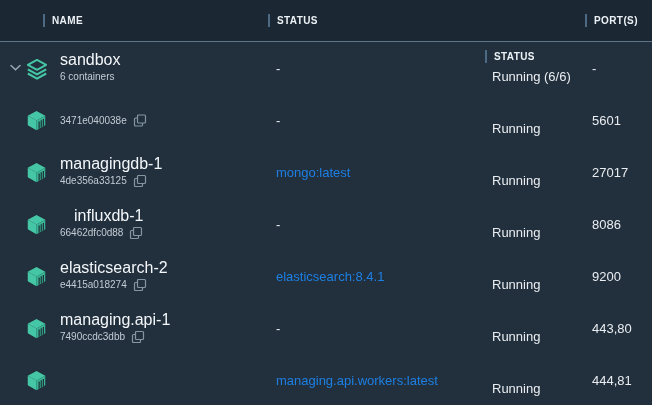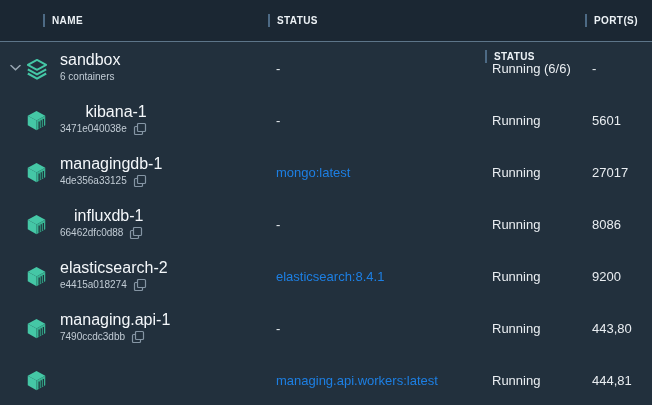--- a/index.html
+++ b/index.html
@@ -58,21 +58,21 @@
     line-height:17px;white-space:nowrap;text-align:right;
   }
   .rowsub{
     display:flex;align-items:center;gap:6px;
     font-size:10px;color:var(--text-secondary);line-height:17px;
     white-space:nowrap;
   }
   .copy{display:inline-flex;line-height:0;cursor:pointer;}
   .cell{font-size:13px;white-space:nowrap;}
   .cell-image{left:276px;}
-  .cell-status{left:492px;}
+  .cell-status{left:492px;margin-top:8px;}
   .cell-ports{left:592px;}
   .img-link{color:var(--link-blue);cursor:pointer;}
   .img-dash{color:var(--text-cell);}
   
   .teal-fill{fill:var(--accent-teal);}
   .teal-fill-dark{fill:#38b493;}
   .teal-stroke{stroke:var(--accent-teal);fill:none;}
   .grey-stroke{stroke:var(--icon-grey);fill:none;}
   .bg-fill{fill:var(--body-bg);}
   .dark-stroke{stroke:#1b2733;}
@@ -143,21 +143,20 @@
     <div class="cell cell-ports">-</div>
   </div>
 
   <div class="row">
     <span class="rowicon">
       <svg width="21" height="23" viewBox="0 0 24 24">
           <use href="#icon-cube"></use>
         </svg>
     </span>
     <div class="namecell">
-      <div class="rowname">kibana-1</div>
       <div class="rowsub">
         <span>3471e040038e</span>
         <span class="copy">
             <svg width="14" height="14" viewBox="0 0 14 14">
               <use href="#icon-copy"></use>
             </svg>
           </span>
       </div>
     </div>
     <div class="cell cell-image img-dash">-</div>

